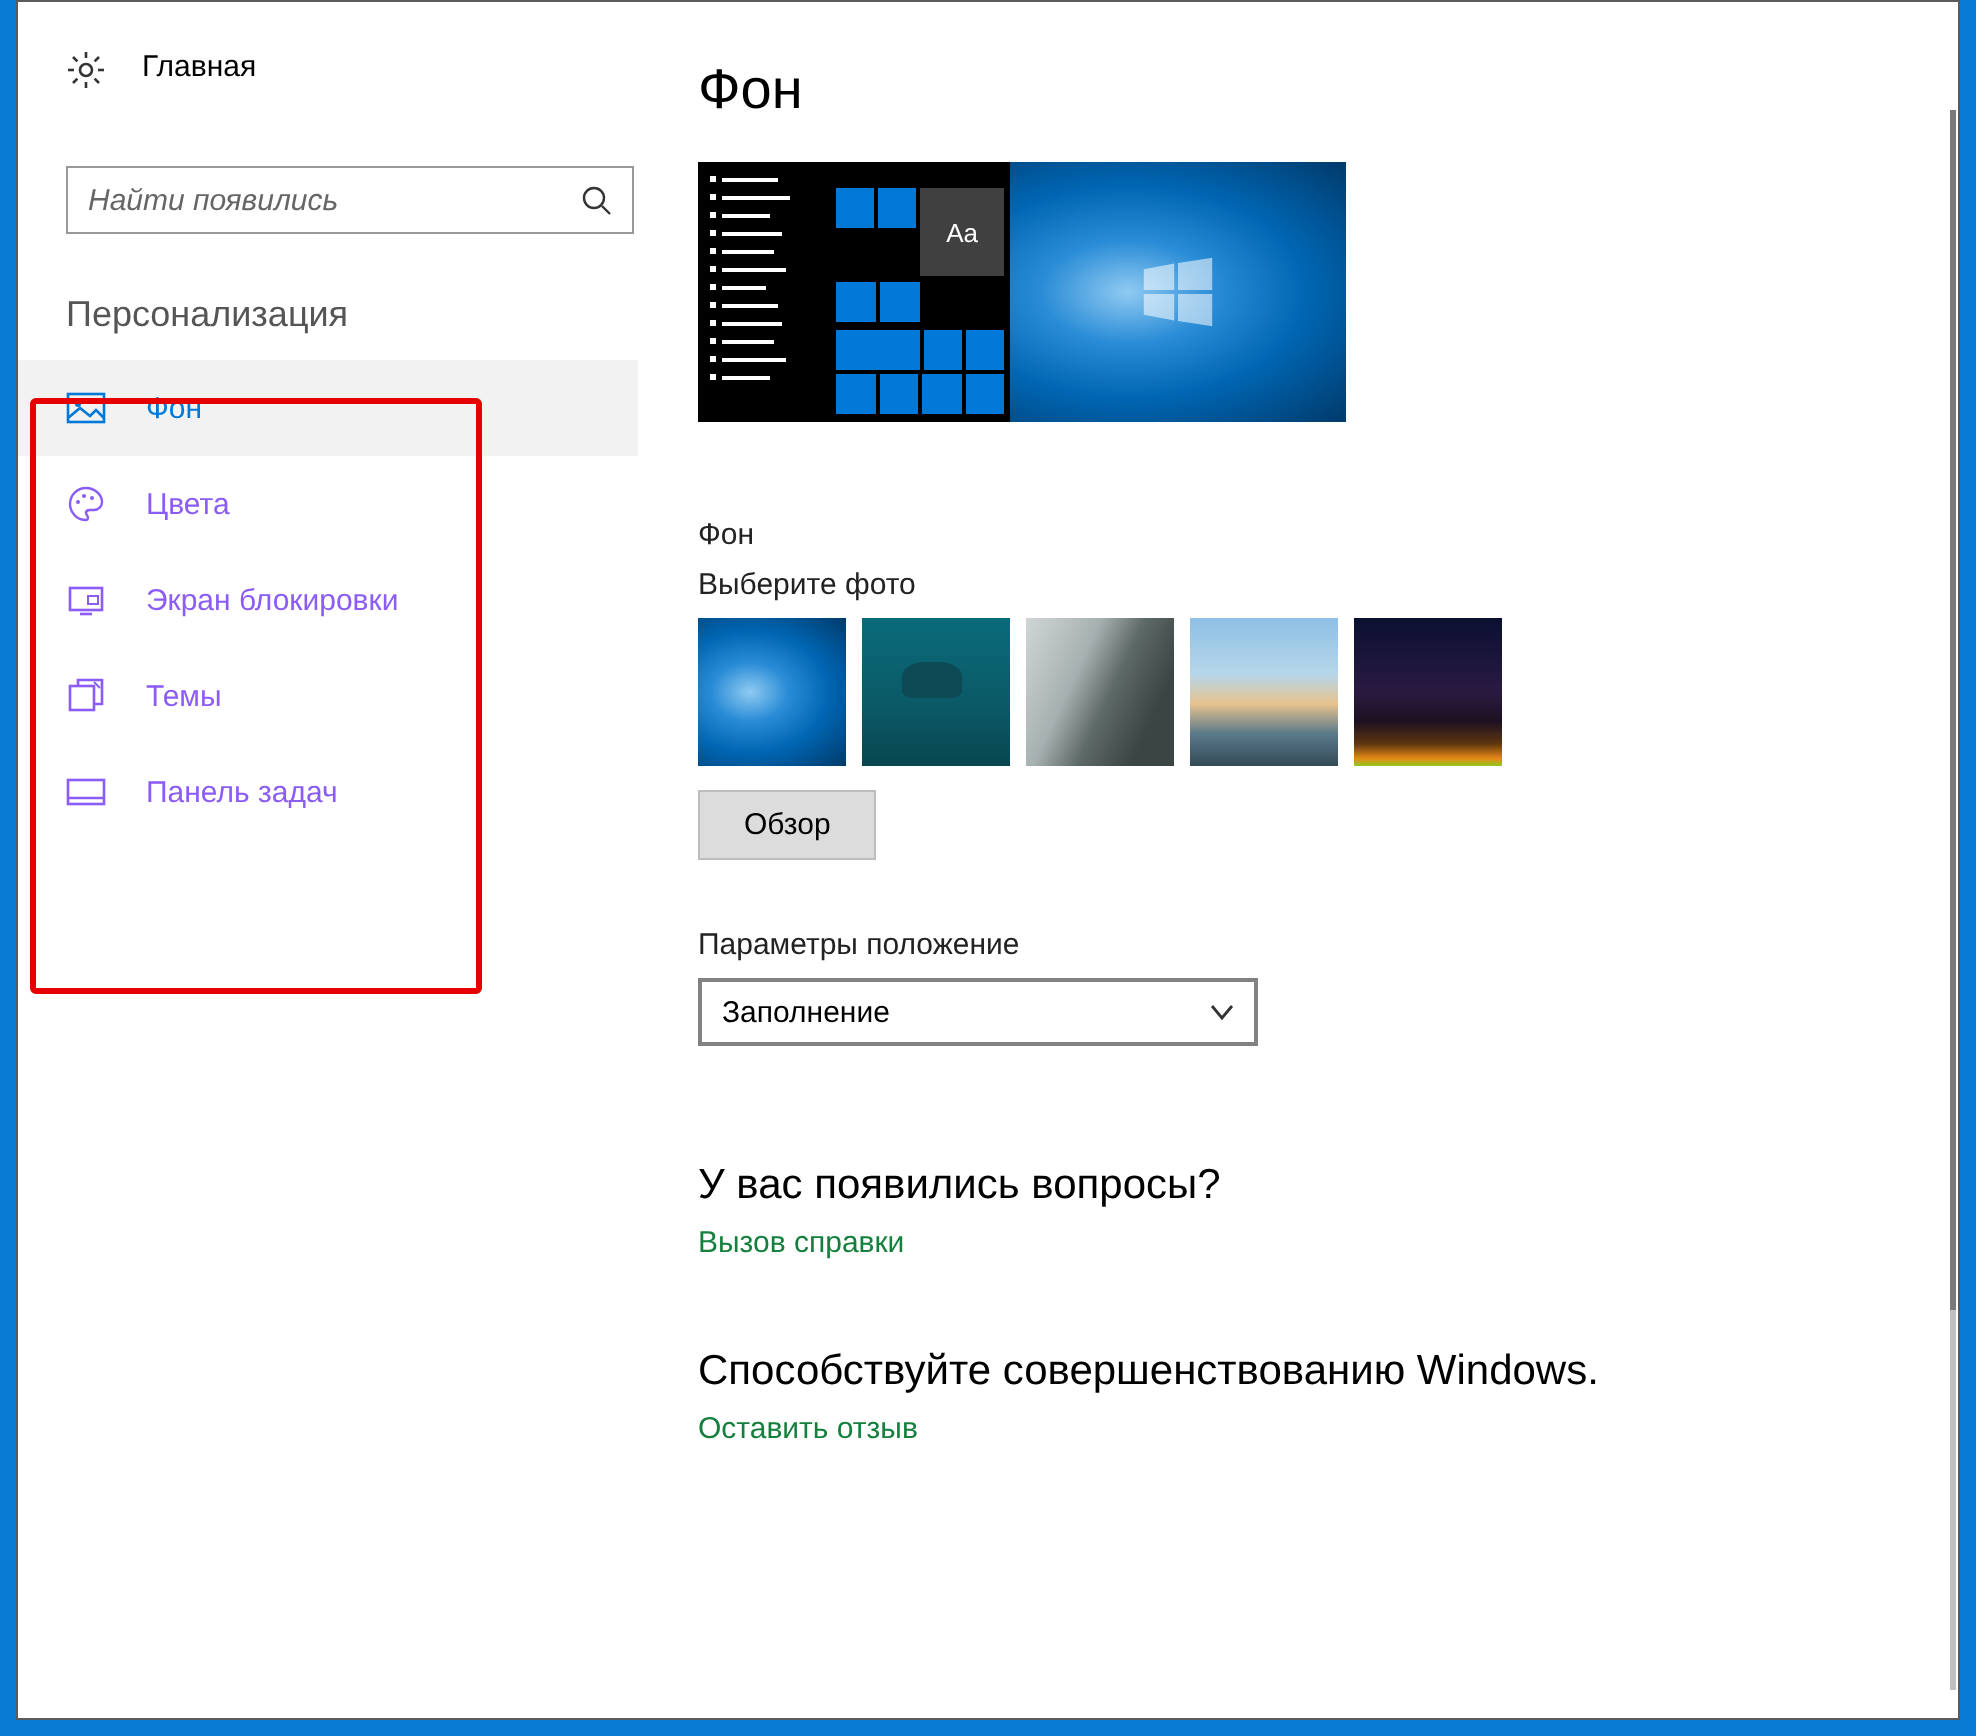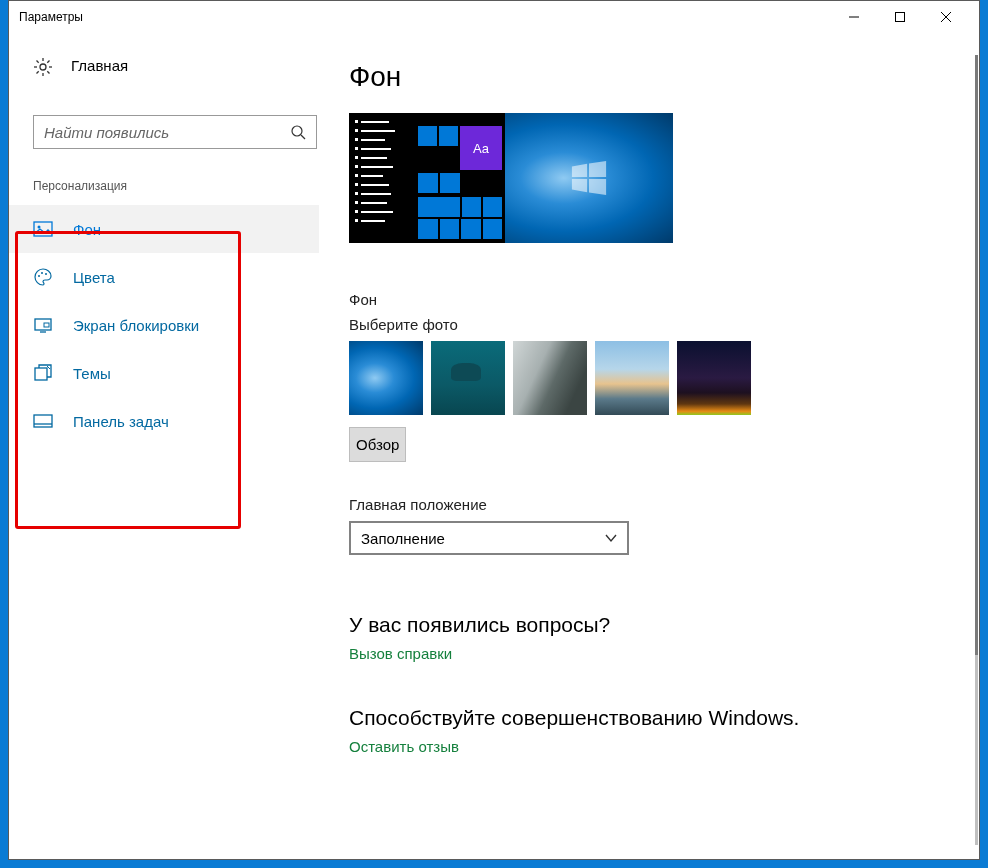--- a/index.html
+++ b/index.html
@@ -34,30 +34,30 @@
   .home-row .icon { width: 20px; height: 20px; color: #333; }
   .home-row .label { font-size: 15px; }
   .searchbox {
     margin: 18px 0 0 24px; width: 284px; height: 34px;
     border: 1px solid #999; display: flex; align-items: center;
     padding: 0 10px; font-size: 15px; color: #666;
   }
   .searchbox .placeholder { flex: 1; font-style: italic; }
   .searchbox svg { width: 16px; height: 16px; color: #333; }
   .section-label {
-    margin: 30px 0 6px 24px; font-size: 12px; color: #555;
+    margin: 30px 0 6px 24px; font-size: 18px; color: #555;
   }
   .highlight-box {
     position: absolute; left: 6px; top: 198px; width: 226px; height: 298px;
     border: 3px solid #e60000; border-radius: 3px; pointer-events: none;
   }
   .nav-list { padding-top: 6px; }
   .nav-item {
     display: flex; align-items: center; height: 48px; padding-left: 24px; gap: 20px;
-    font-size: 15px; cursor: pointer; color: #0369a1;
+    font-size: 15px; cursor: pointer; color: #8b5cf6;
   }
   .nav-item.active { color: #0078d7; background: #f2f2f2; }
   .nav-item.active .nav-icon { color: #0078d7; }
   .nav-icon { width: 20px; height: 20px; flex: none; }
   .main {
     flex: 1; padding: 28px 30px 0 30px; overflow-y: auto; position: relative;
   }
   .page-title { font-size: 28px; font-weight: 300; margin-bottom: 20px; }
   .preview {
     width: 324px; height: 130px; background: #000; display: flex; margin-bottom: 48px;
@@ -65,21 +65,21 @@
   .preview-left {
     width: 156px; background: #000; position: relative; padding: 6px;
   }
   .preview-row { height: 5px; display: flex; align-items: center; gap: 3px; margin-bottom: 4px; }
   .preview-dot { width: 3px; height: 3px; background: #fff; }
   .preview-line { height: 2px; background: #fff; }
   .tile-area {
     position: absolute; left: 68px; top: 12px; width: 86px; height: 116px; display: flex; flex-wrap: wrap;
   }
   .tile-big {
-    width: 44px; height: 44px; background: #6d28d9; margin: 1px;
+    width: 44px; height: 44px; background: #404040; margin: 1px;
     display: flex; align-items: center; justify-content: center; color: #fff; font-size: 13px;
   }
   .tile-sm { width: 20px; height: 20px; background: #0078d7; margin: 1px; }
   .tile-wide { width: 44px; height: 20px; background: #0078d7; margin: 1px; }
   .preview-right {
     flex: 1; background: radial-gradient(ellipse at 35% 50%, #8fcaf2 0%, #2a8cd6 28%, #0066b3 58%, #003a6a 100%);
     position: relative;
   }
   .win-logo {
     position: absolute; left: 50%; top: 50%; width: 38px; height: 38px; transform: translate(-50%, -50%);
@@ -93,57 +93,37 @@
   .dropdown svg { width: 12px; height: 12px; }
   .thumbs { display: flex; gap: 8px; margin-bottom: 12px; }
   .thumb { width: 74px; height: 74px; cursor: pointer; }
   .t1 { background: radial-gradient(ellipse at 35% 50%, #8fcaf2 0%, #2a8cd6 28%, #0066b3 58%, #003a6a 100%); }
   .t2 { background: linear-gradient(180deg, #0a6b7a 0%, #0b5966 60%, #084650 100%); position: relative; }
   .t2::after { content:""; position:absolute; left:20px; top:22px; width:30px; height:18px; background:#0d4a55; border-radius:40% 40% 20% 20%; }
   .t3 { background: linear-gradient(115deg, #d0d6d6 0%, #a7b0b0 35%, #5e6a68 55%, #3b4543 80%); }
   .t4 { background: linear-gradient(180deg, #8dbfe4 0%, #b6d6ea 38%, #e7c38e 58%, #5b7a8a 78%, #324a56 100%); }
   .t5 { background: linear-gradient(180deg, #0a1030 0%, #2a1a42 50%, #1d1020 70%, #5e3610 85%, #e68a15 95%, #90c820 100%); position: relative; }
   .browse-btn {
-    border: 1px solid #bdbdbd; background: #dcdcdc; padding: 8px 6px; font-size: 15px; cursor: pointer;
+    border: 1px solid #bdbdbd; background: #dcdcdc; padding: 8px 22px; font-size: 15px; cursor: pointer;
     margin-bottom: 34px; display: inline-block;
   }
   .questions-title { font-size: 21px; font-weight: 400; margin-bottom: 8px; }
   .link { color: #15803d; font-size: 15px; cursor: pointer; margin-bottom: 44px; display: inline-block; }
   .scrollbar {
     position: absolute; right: 1px; top: 54px; width: 3px; height: 790px; background: #c0c0c0;
   }
   .scrollbar-thumb {
     width: 3px; height: 600px; background: #7a7a7a; position: absolute; top: 0;
   }
 </style>
 </head>
 <body>
 
 <div class="window">
 
-  <div class="titlebar">
-    <span class="titlebar-title">Параметры</span>
-    <span class="titlebar-spacer"></span>
-    <div class="sysbtn">
-      <svg viewBox="0 0 10 10">
-          <line x1="0" y1="5" x2="10" y2="5" stroke="#000" stroke-width="1"></line>
-        </svg>
-    </div>
-    <div class="sysbtn">
-      <svg viewBox="0 0 10 10">
-          <rect x="0.5" y="0.5" width="9" height="9" fill="none" stroke="#000" stroke-width="1"></rect>
-        </svg>
-    </div>
-    <div class="sysbtn">
-      <svg viewBox="0 0 10 10">
-          <line x1="0" y1="0" x2="10" y2="10" stroke="#000" stroke-width="1"></line>
-          <line x1="10" y1="0" x2="0" y2="10" stroke="#000" stroke-width="1"></line>
-        </svg>
-    </div>
-  </div>
 
   <div class="content">
     <div class="sidebar">
       <div class="home-row">
         <svg class="icon" viewBox="0 0 20 20">
           <circle cx="10" cy="10" r="3" fill="none" stroke="currentColor" stroke-width="1.3"></circle>
           <g stroke="currentColor" stroke-width="1.3">
             <line x1="10" y1="1" x2="10" y2="4"></line>
               <line x1="10" y1="16" x2="10" y2="19"></line>
             <line x1="1" y1="10" x2="4" y2="10"></line>
@@ -306,21 +286,21 @@
         <div class="thumb t1"></div>
         <div class="thumb t2"></div>
         <div class="thumb t3"></div>
         <div class="thumb t4"></div>
         <div class="thumb t5"></div>
       </div>
       <div class="browse-btn">
         <span>Обзор</span>
       </div>
 
-      <div class="field-label">Главная положение</div>
+      <div class="field-label">Параметры положение</div>
       <div class="dropdown" style="margin-bottom:58px">
         <span class="dd-label">Заполнение</span>
         <svg viewBox="0 0 12 12">
             <polyline points="1,3 6,9 11,3" fill="none" stroke="#333" stroke-width="1.4"></polyline>
           </svg>
       </div>
 
       <div class="questions-title">У вас появились вопросы?</div>
       <div class="link">Вызов справки</div>
 

